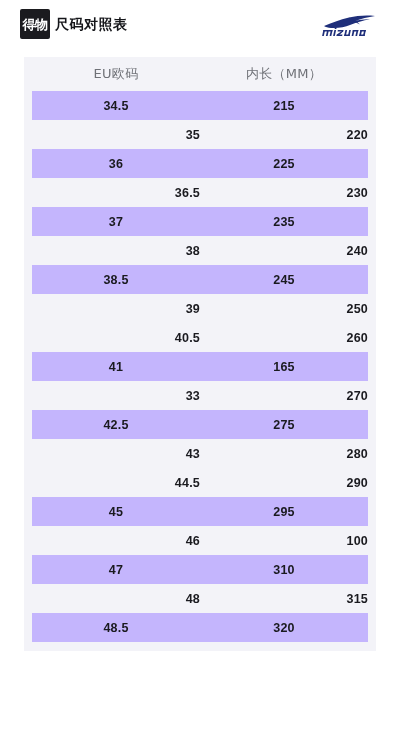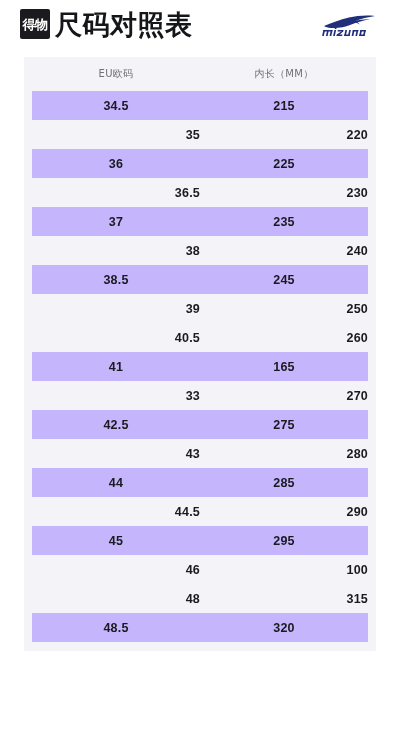--- a/index.html
+++ b/index.html
@@ -55,21 +55,21 @@
   .dewu-logo-text {
     color: #ffffff;
     font-size: 13px;
     font-weight: 700;
     line-height: 1;
     letter-spacing: -0.5px;
     font-family: "DejaVu Sans", "Liberation Sans", sans-serif;
   }
 
   .page-title {
-    font-size: 27px;
+    font-size: 14px;
     font-weight: 700;
     color: #15161a;
     line-height: 1;
     letter-spacing: 0.5px;
     white-space: nowrap;
     font-family: "DejaVu Sans", "Liberation Sans", sans-serif;
   }
 
   
   .mizuno-logo {
@@ -101,21 +101,21 @@
   .table th,
   .table td {
     text-align: center;
     vertical-align: middle;
   }
 
   .thead-row { height: 34px; }
 
   .thead-row th {
     background: #f3f3f8;
-    font-size: 10px;
+    font-size: 13px;
     font-weight: 400;
     color: #6f7177;
     letter-spacing: 0.3px;
     font-family: "DejaVu Sans", "Liberation Sans", sans-serif;
   }
 
   .tbody-row { height: 29px; }
 
   .tbody-row td {
     font-size: 12.5px;
@@ -240,35 +240,35 @@
             <td class="col-b">270</td>
           </tr>
           <tr class="tbody-row odd">
             <td class="col-a">42.5</td>
             <td class="col-b">275</td>
           </tr>
           <tr class="tbody-row even">
             <td class="col-a">43</td>
             <td class="col-b">280</td>
           </tr>
-          <tr class="tbody-row odd">
-            <td class="col-a">44</td>
-            <td class="col-b">285</td>
-          </tr>
           <tr class="tbody-row even">
             <td class="col-a">44.5</td>
             <td class="col-b">290</td>
           </tr>
           <tr class="tbody-row odd">
             <td class="col-a">45</td>
             <td class="col-b">295</td>
           </tr>
           <tr class="tbody-row even">
             <td class="col-a">46</td>
             <td class="col-b">100</td>
+          </tr>
+          <tr class="tbody-row odd">
+            <td class="col-a">47</td>
+            <td class="col-b">310</td>
           </tr>
           <tr class="tbody-row even">
             <td class="col-a">48</td>
             <td class="col-b">315</td>
           </tr>
           <tr class="tbody-row odd">
             <td class="col-a">48.5</td>
             <td class="col-b">320</td>
           </tr>
         </tbody>

